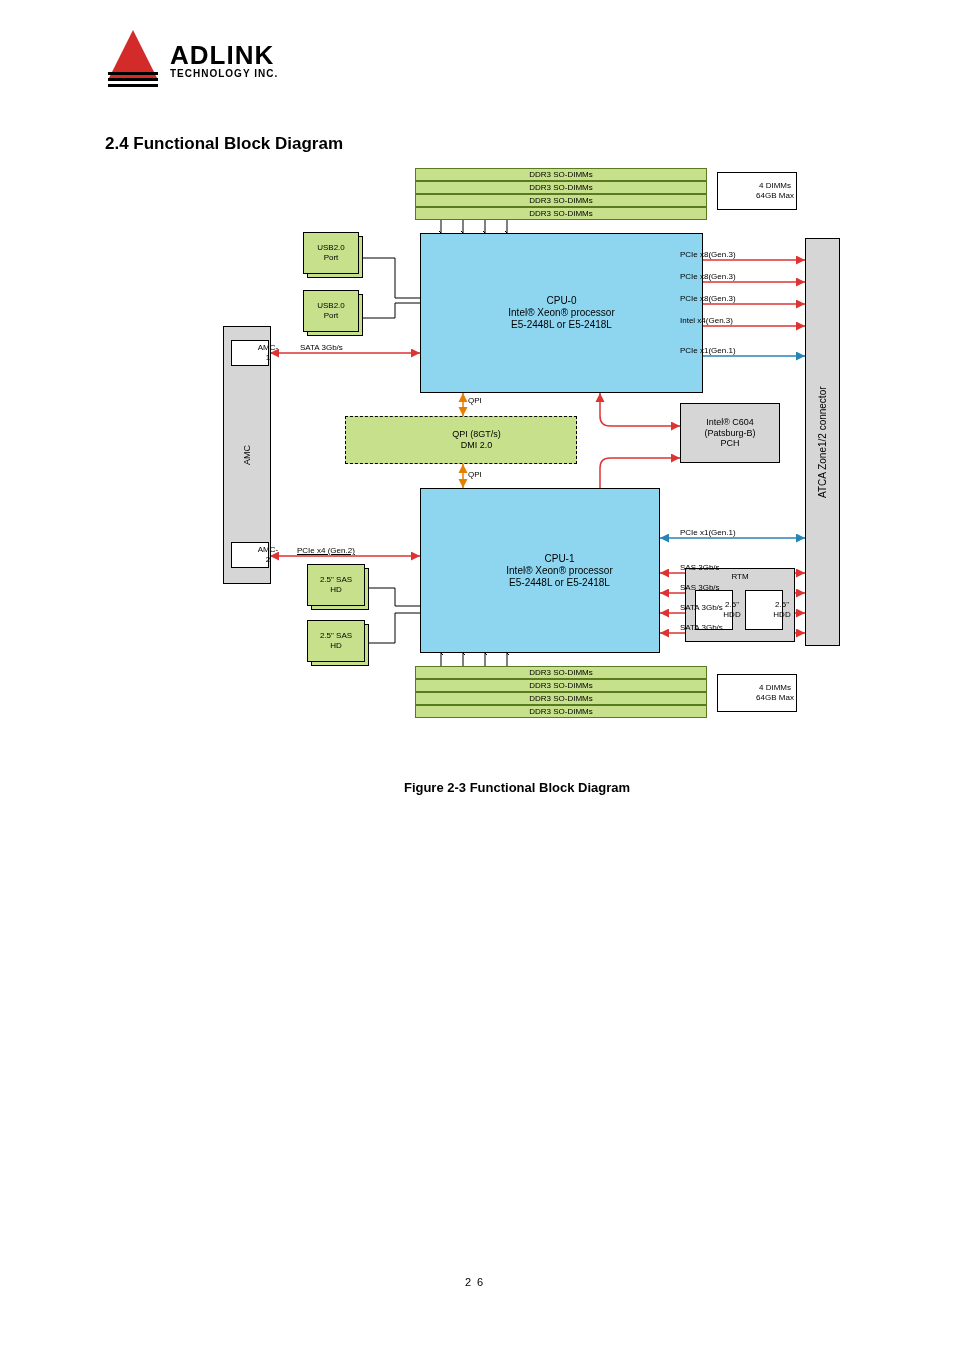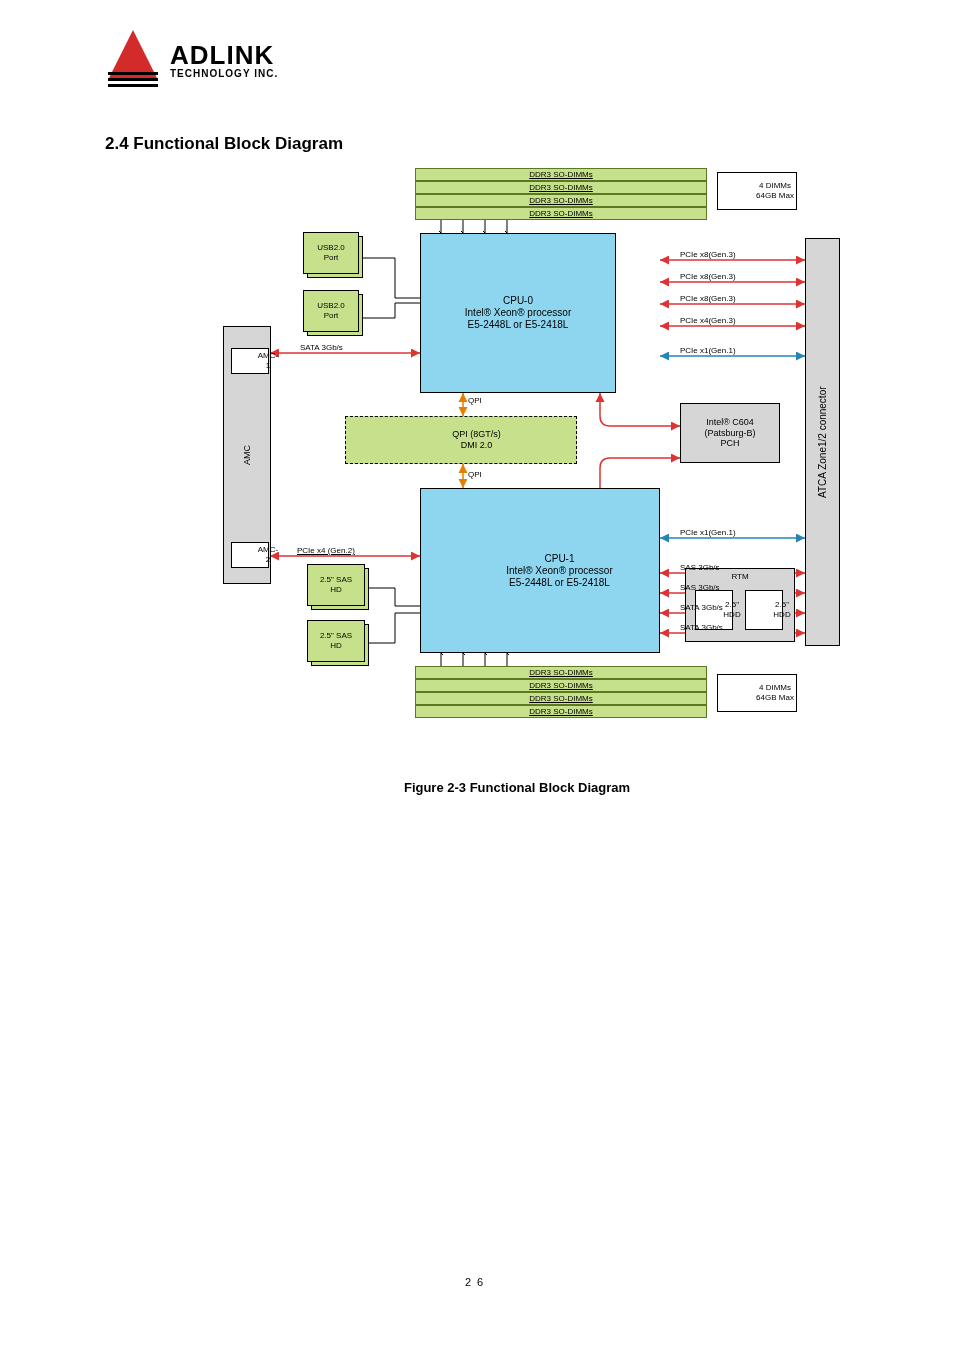--- a/index.html
+++ b/index.html
@@ -10,21 +10,21 @@
   .triangle-base{position:absolute;left:108px;top:72px;width:50px;height:18px;}
   .tb-line{position:absolute;left:0;width:100%;height:3px;background:#000;}
   .section-title{position:absolute;left:105px;top:134px;font-size:17px;font-weight:700;}
   .diagram{position:absolute;left:105px;top:168px;width:750px;height:600px;}
   .box{position:absolute;box-sizing:border-box;border:1px solid #000;font-size:8px;text-align:center;display:flex;flex-direction:column;justify-content:center;align-items:center;line-height:1.2;}
   .blue{background:#8ed6ef;}
   .green{background:#c7e08b;}
   .grey{background:#d6d6d6;}
   .white{background:#fff;padding-left:36px;}
   .dashed{border:1px dashed #000;padding-left:31px;}
-  .bar{position:absolute;box-sizing:border-box;border:1px solid #5a7a1f;background:#c7e08b;font-size:8px;text-align:center;display:flex;justify-content:center;align-items:center;text-decoration:underline;}
+  .bar{position:absolute;box-sizing:border-box;border:1px solid #5a7a1f;background:#c7e08b;font-size:8px;text-align:center;display:flex;justify-content:center;align-items:center;}
   .tiny{font-size:7px;}
   .label{position:absolute;font-size:8px;}
   svg.wires{position:absolute;left:0;top:0;width:750px;height:600px;pointer-events:none;}
   .figcap{position:absolute;font-size:13px;font-weight:700;width:100%;text-align:center;margin-left:40px;}
   .pagenum{position:absolute;bottom:62px;width:100%;text-align:center;font-size:11px;letter-spacing:6px;}
 </style>
 </head>
 <body>
 
 <div class="page">
@@ -115,21 +115,21 @@
     <div class="box white" style="left:612px;top:4px;width:80px;height:38px;white-space:pre;">4 DIMMs
 64GB Max</div>
 
     <div class="bar" style="left:310px;top:498px;width:292px;height:13px;">DDR3 SO-DIMMs</div>
     <div class="bar" style="left:310px;top:511px;width:292px;height:13px;">DDR3 SO-DIMMs</div>
     <div class="bar" style="left:310px;top:524px;width:292px;height:13px;">DDR3 SO-DIMMs</div>
     <div class="bar" style="left:310px;top:537px;width:292px;height:13px;">DDR3 SO-DIMMs</div>
     <div class="box white" style="left:612px;top:506px;width:80px;height:38px;white-space:pre;">4 DIMMs
 64GB Max</div>
 
-    <div class="box blue" style="left:315px;top:65px;width:196px;height:160px;white-space:pre;font-size:10px;">CPU-0
+    <div class="box blue" style="left:315px;top:65px;width:283px;height:160px;white-space:pre;font-size:10px;">CPU-0
 Intel® Xeon® processor
 E5-2448L or E5-2418L</div>
 
     <div class="box blue" style="left:315px;top:320px;width:240px;height:165px;white-space:pre;font-size:10px;padding-left:39px;">CPU-1
 Intel® Xeon® processor
 E5-2448L or E5-2418L</div>
 
     <div class="box green dashed" style="left:240px;top:248px;width:232px;height:48px;font-size:9px;">
       <div>QPI (8GT/s)</div>
       <div>DMI 2.0</div>
@@ -139,21 +139,21 @@
 
     <div class="box grey" style="left:575px;top:235px;width:100px;height:60px;white-space:pre;font-size:9px;">Intel® C604
 (Patsburg-B)
 PCH</div>
 
     <div class="box grey" style="left:700px;top:70px;width:35px;height:408px;writing-mode:vertical-rl;transform:rotate(180deg);font-size:10px;">ATCA Zone1/2 connector</div>
 
     <div class="box grey" style="left:118px;top:158px;width:48px;height:258px;">
       <div style="writing-mode:vertical-rl;transform:rotate(180deg);font-size:9px;">AMC</div>
     </div>
-    <div class="box white" style="left:126px;top:172px;width:33px;height:26px;margin-top:8px;">AMC-1</div>
+    <div class="box white" style="left:126px;top:172px;width:33px;height:26px;">AMC-1</div>
     <div class="box white" style="left:126px;top:374px;width:33px;height:26px;">AMC-2</div>
 
     <div class="box green" style="left:202px;top:68px;width:56px;height:42px;"></div>
     <div class="box green" style="left:198px;top:64px;width:56px;height:42px;">
       <div>USB2.0</div>
       <div>Port</div>
     </div>
     <div class="box green" style="left:202px;top:126px;width:56px;height:42px;"></div>
     <div class="box green" style="left:198px;top:122px;width:56px;height:42px;">
       <div>USB2.0</div>
@@ -171,21 +171,21 @@
       <div>RTM</div>
     </div>
     <div class="box white" style="left:590px;top:422px;width:38px;height:40px;white-space:pre;">2.5"
 HDD</div>
     <div class="box white" style="left:640px;top:422px;width:38px;height:40px;white-space:pre;">2.5"
 HDD</div>
 
     <div class="label tiny" style="left:575px;top:82px;">PCIe x8(Gen.3)</div>
     <div class="label tiny" style="left:575px;top:104px;">PCIe x8(Gen.3)</div>
     <div class="label tiny" style="left:575px;top:126px;">PCIe x8(Gen.3)</div>
-    <div class="label tiny" style="left:575px;top:148px;">PCIe x4(Gen.3)</div>
+    <div class="label tiny" style="left:575px;top:148px;">Intel x4(Gen.3)</div>
     <div class="label tiny" style="left:575px;top:178px;">PCIe x1(Gen.1)</div>
 
     <div class="label tiny" style="left:575px;top:360px;">PCIe x1(Gen.1)</div>
     <div class="label tiny" style="left:575px;top:395px;">SAS 3Gb/s</div>
     <div class="label tiny" style="left:575px;top:415px;">SAS 3Gb/s</div>
     <div class="label tiny" style="left:575px;top:435px;">SATA 3Gb/s</div>
     <div class="label tiny" style="left:575px;top:455px;">SATA 3Gb/s</div>
 
     <div class="label tiny" style="left:195px;top:175px;">SATA 3Gb/s</div>
     <div class="label tiny" style="left:192px;top:378px;text-decoration:underline;">PCIe x4 (Gen.2)</div>

